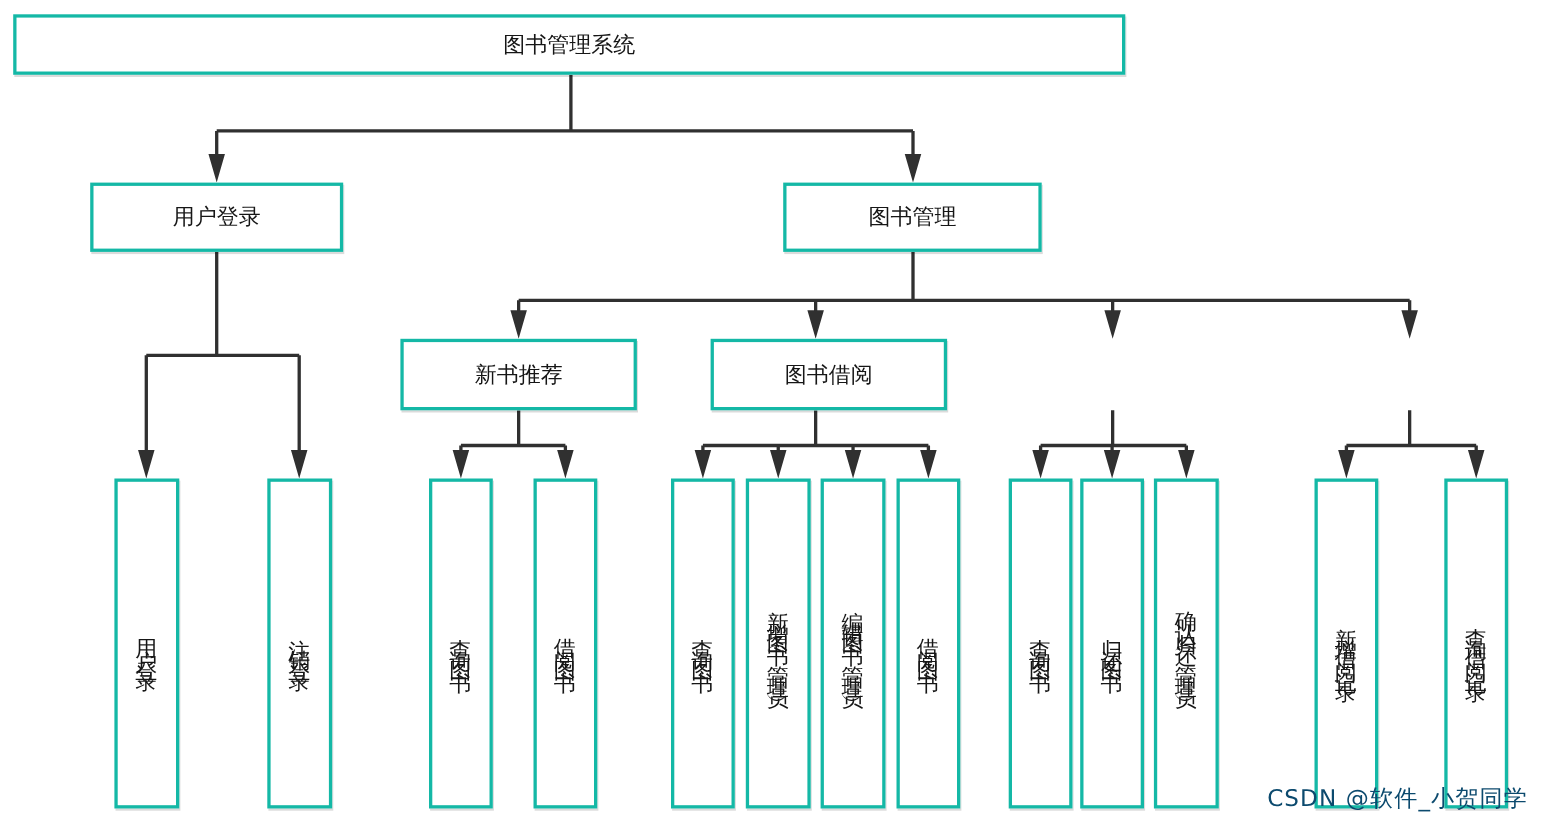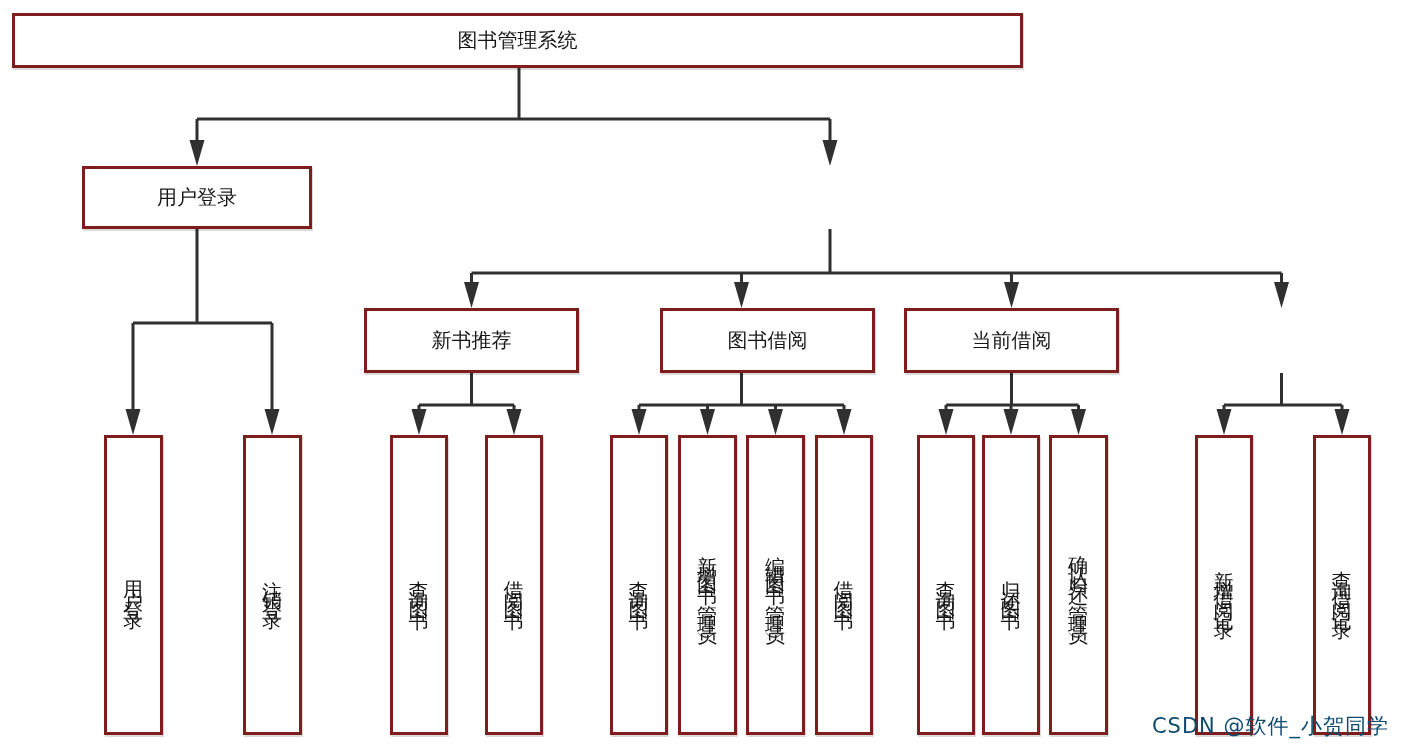--- a/index.html
+++ b/index.html
@@ -12,21 +12,21 @@
     overflow: hidden;
   }
   .connectors {
     position: absolute;
     left: 0; top: 0;
     width: 1405px; height: 747px;
   }
   .node {
     position: absolute;
     box-sizing: border-box;
-    border: 3px solid #7f1d1d;
+    border: 3px solid #14b8a6;
     background: #ffffff;
     display: flex;
     align-items: center;
     justify-content: center;
     font-size: 20px;
     color: #161616;
     box-shadow: 1px 2px 0 rgba(0,0,0,0.14);
     white-space: nowrap;
     z-index: 2;
   }
@@ -65,24 +65,24 @@
          M133 435 l-7.5 -26 h15 z  M272 435 l-7.5 -26 h15 z
          M419 435 l-7.5 -26 h15 z  M514 435 l-7.5 -26 h15 z
          M639 435 l-7.5 -26 h15 z  M707.5 435 l-7.5 -26 h15 z M775.5 435 l-7.5 -26 h15 z M844 435 l-7.5 -26 h15 z
          M946 435 l-7.5 -26 h15 z  M1011 435 l-7.5 -26 h15 z  M1078.5 435 l-7.5 -26 h15 z
          M1224 435 l-7.5 -26 h15 z M1342 435 l-7.5 -26 h15 z"></path>
   </svg>
 
   <div class="node" style="left:12px; top:13px; width:1011px; height:55px;">图书管理系统</div>
 
   <div class="node" style="left:82px; top:166px; width:230px; height:63px;">用户登录</div>
+  <div class="node" style="left:712px; top:166px; width:235px; height:63px;">图书管理</div>
 
   <div class="node" style="left:364px; top:308px; width:215px; height:65px;">新书推荐</div>
-  <div class="node" style="left:660px; top:308px; width:215px; height:65px;">图书借阅</div>
-  <div class="node" style="left:904px; top:308px; width:215px; height:65px;">当前借阅</div>
+  <div class="node" style="left:646px; top:308px; width:215px; height:65px;">图书借阅</div>
 
   <div class="node vert" style="left:104px; top:435px; width:59px; height:300px;">用户登录</div>
   <div class="node vert" style="left:243px; top:435px; width:59px; height:300px;">注销登录</div>
 
   <div class="node vert" style="left:390px; top:435px; width:58px; height:300px;">查询图书</div>
   <div class="node vert" style="left:485px; top:435px; width:58px; height:300px;">借阅图书</div>
 
   <div class="node vert" style="left:610px; top:435px; width:58px; height:300px;">查询图书</div>
   <div class="node vert" style="left:678px; top:435px; width:59px; height:300px;">新增图书（管理员）</div>
   <div class="node vert" style="left:746px; top:435px; width:59px; height:300px;">编辑图书（管理员）</div>

